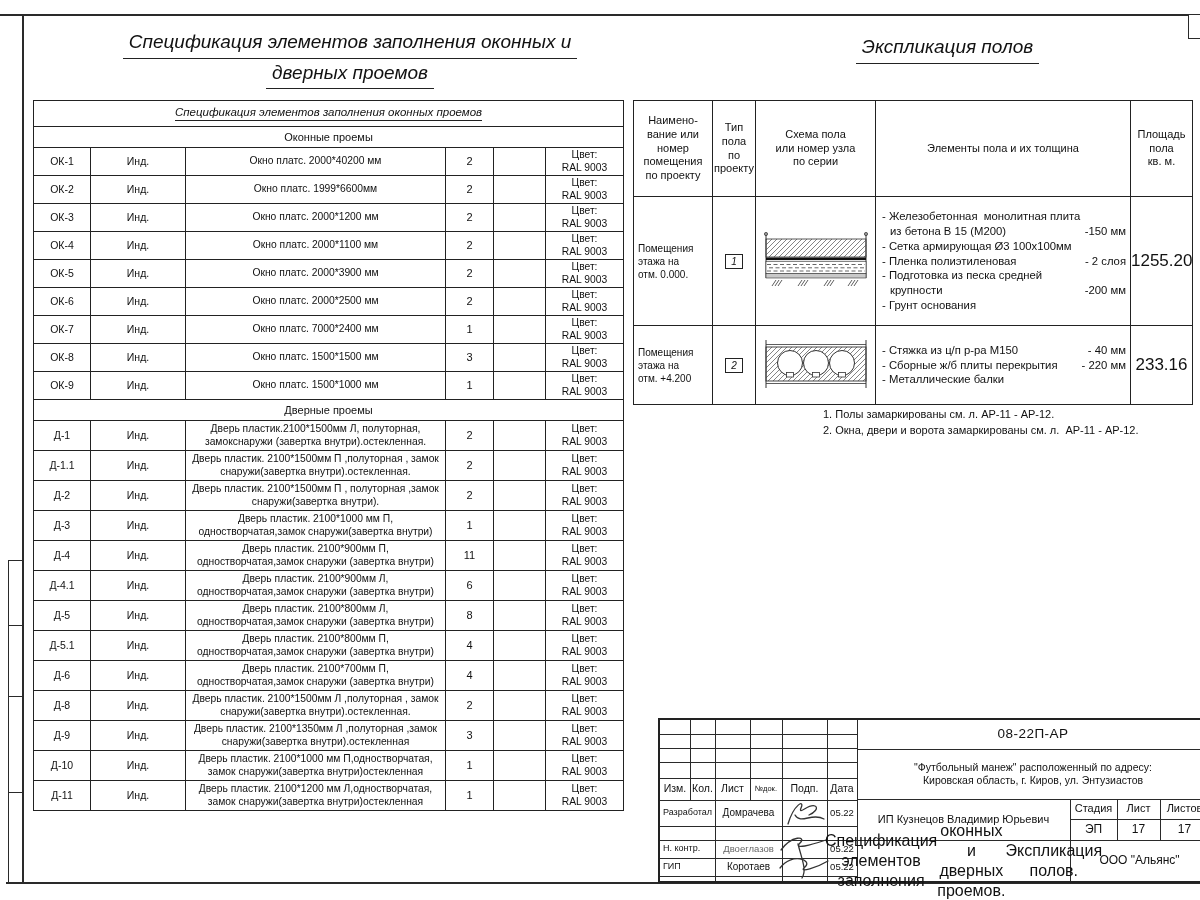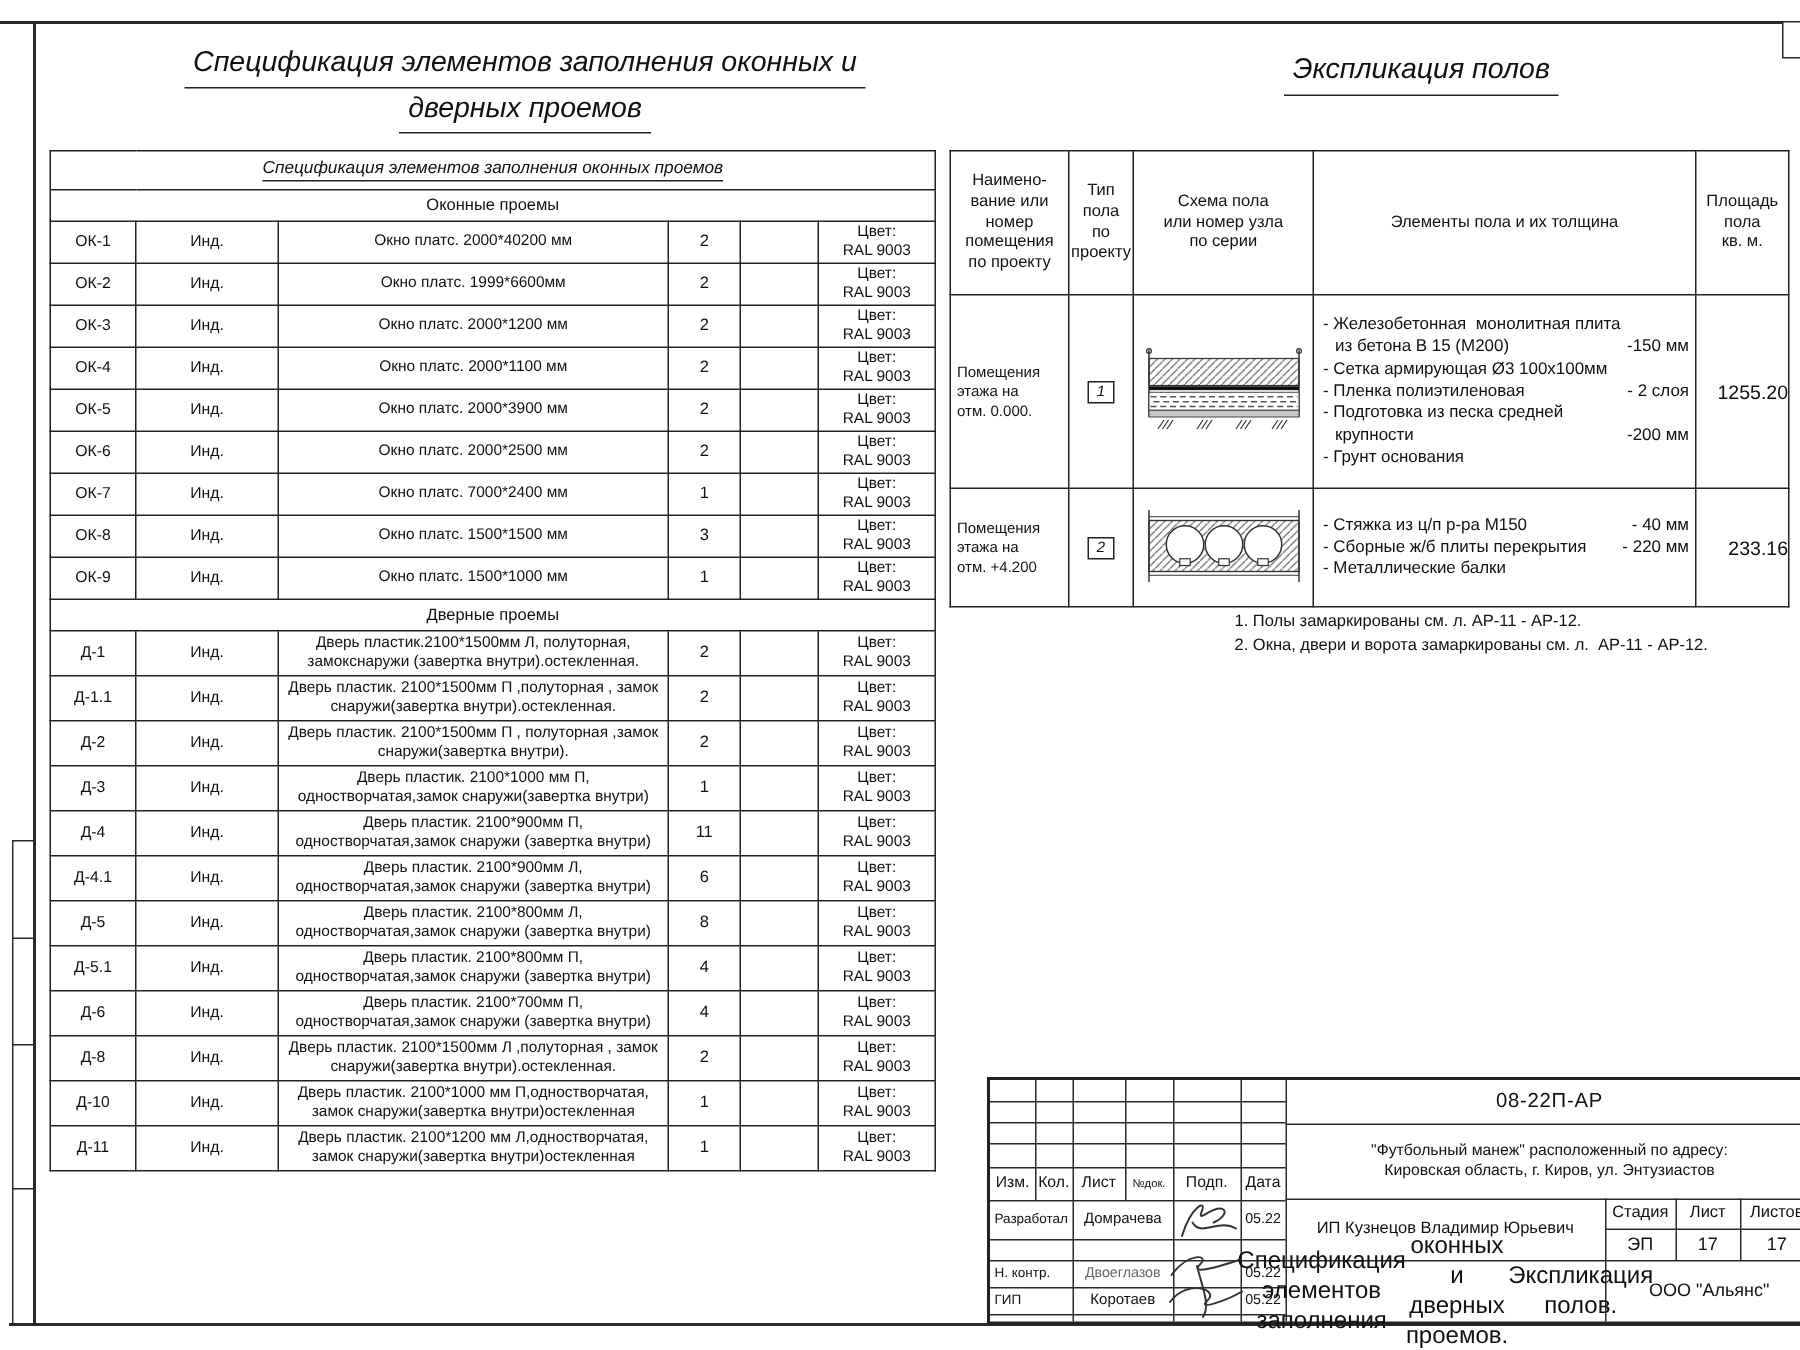--- a/index.html
+++ b/index.html
@@ -39,21 +39,21 @@
   .floor tr.f-r1 td{height:120px}
   .floor tr.f-r2 td{height:70px}
   .floor td.room{text-align:left;padding-left:4px;font-size:10px;white-space:pre-line;line-height:1.3}
   .floor td.typ{text-align:center}
   .type-box{display:inline-flex;align-items:center;justify-content:center;width:16px;height:13px;border:1px solid #222;font-size:10px;font-style:italic}
   .floor td.schema{text-align:center}
   .floor td.els{padding:4px 4px 4px 6px;font-size:11.3px;line-height:1.32}
   .el-line{display:flex;white-space:pre}
   .el-line.has-val{justify-content:space-between}
   .el-line.ind{padding-left:8px}
-  .floor td.area{text-align:right;font-size:13px}
+  .floor td.area{text-align:center;font-size:17px}
 
   
   .notes{position:absolute;left:823px;top:407px;font-size:11px;line-height:1.45;color:#111}
   .notes div{white-space:pre}
 
   
   .tblock{position:absolute;left:658px;top:718px;width:549px;height:165px;border:2px solid #222;box-sizing:border-box;font-size:10.5px;color:#111}
   .tb-cell{position:absolute;display:flex;align-items:center;justify-content:center;text-align:center;line-height:1.25;overflow:visible}
   .tb-left{justify-content:flex-start;text-align:left;padding-left:3px;box-sizing:border-box}
   .tl-h{position:absolute;height:1px;background:#2a2a2a}
@@ -272,20 +272,29 @@
         <td class="c-qty">4</td>
         <td class="c-mass"></td>
         <td class="c-note">Цвет:
 RAL 9003</td>
       </tr>
       <tr class="door">
         <td class="c-pos">Д-8</td>
         <td class="c-mark">Инд.</td>
         <td class="c-name">Дверь пластик. 2100*1500мм Л ,полуторная , замок снаружи(завертка внутри).остекленная.</td>
         <td class="c-qty">2</td>
+        <td class="c-mass"></td>
+        <td class="c-note">Цвет:
+RAL 9003</td>
+      </tr>
+      <tr class="door">
+        <td class="c-pos">Д-9</td>
+        <td class="c-mark">Инд.</td>
+        <td class="c-name">Дверь пластик. 2100*1350мм Л ,полуторная ,замок снаружи(завертка внутри).остекленная</td>
+        <td class="c-qty">3</td>
         <td class="c-mass"></td>
         <td class="c-note">Цвет:
 RAL 9003</td>
       </tr>
       <tr class="door">
         <td class="c-pos">Д-10</td>
         <td class="c-mark">Инд.</td>
         <td class="c-name">Дверь пластик. 2100*1000 мм П,одностворчатая, замок снаружи(завертка внутри)остекленная</td>
         <td class="c-qty">1</td>
         <td class="c-mass"></td>

